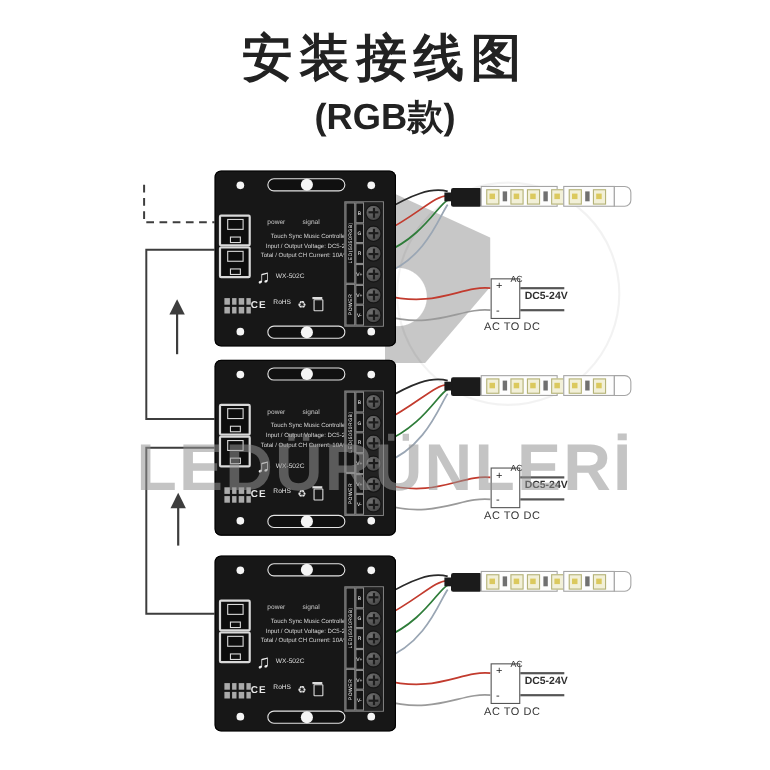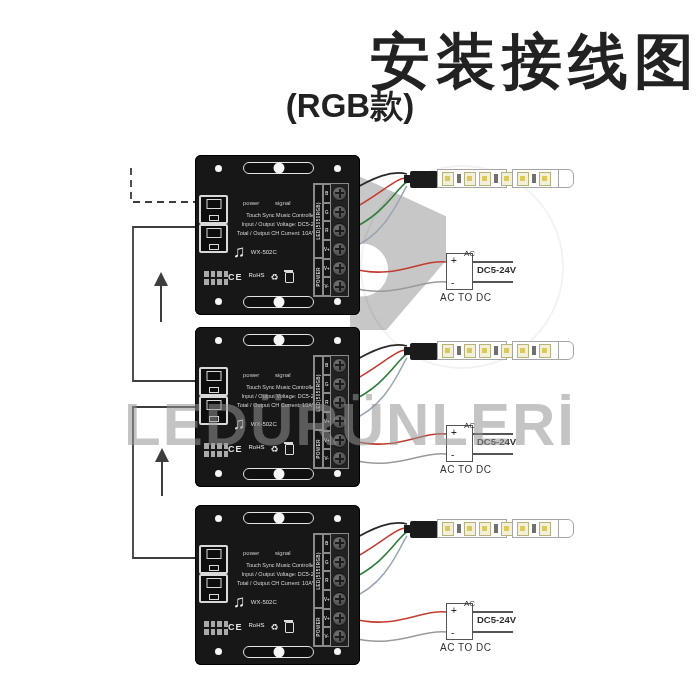--- a/index.html
+++ b/index.html
@@ -1,20 +1,20 @@
 <!DOCTYPE html>
 <html><head>
 <meta charset="utf-8">
 <style>
   html,body{margin:0;padding:0;background:#fff;}
   .canvas{position:relative;width:700px;height:700px;background:#ffffff;overflow:hidden;
           font-family:"Liberation Sans","DejaVu Sans",sans-serif;margin:0 auto;}
 
   
-  .title{position:absolute;left:0;right:0;top:22px;text-align:right;font-size:60px;
+  .title{position:absolute;left:0;right:0;top:22px;text-align:center;font-size:46px;
          font-weight:800;letter-spacing:6px;color:#222;z-index:4;}
   .subtitle{position:absolute;left:0;right:0;top:84px;text-align:center;font-size:33px;
             font-weight:700;color:#222;z-index:4;}
 
   
   .wm-brand{position:absolute;left:0;right:0;top:390px;text-align:center;font-size:60px;
             font-weight:800;letter-spacing:2px;color:rgba(148,148,148,.55);z-index:6;pointer-events:none;}
   .wm-url{position:absolute;left:0;right:0;top:466px;text-align:center;font-size:23px;
           color:rgba(165,165,165,.65);letter-spacing:11px;z-index:6;pointer-events:none;}
   .wm-shape{position:absolute;left:350px;top:172px;width:96px;height:158px;opacity:.5;z-index:0;

